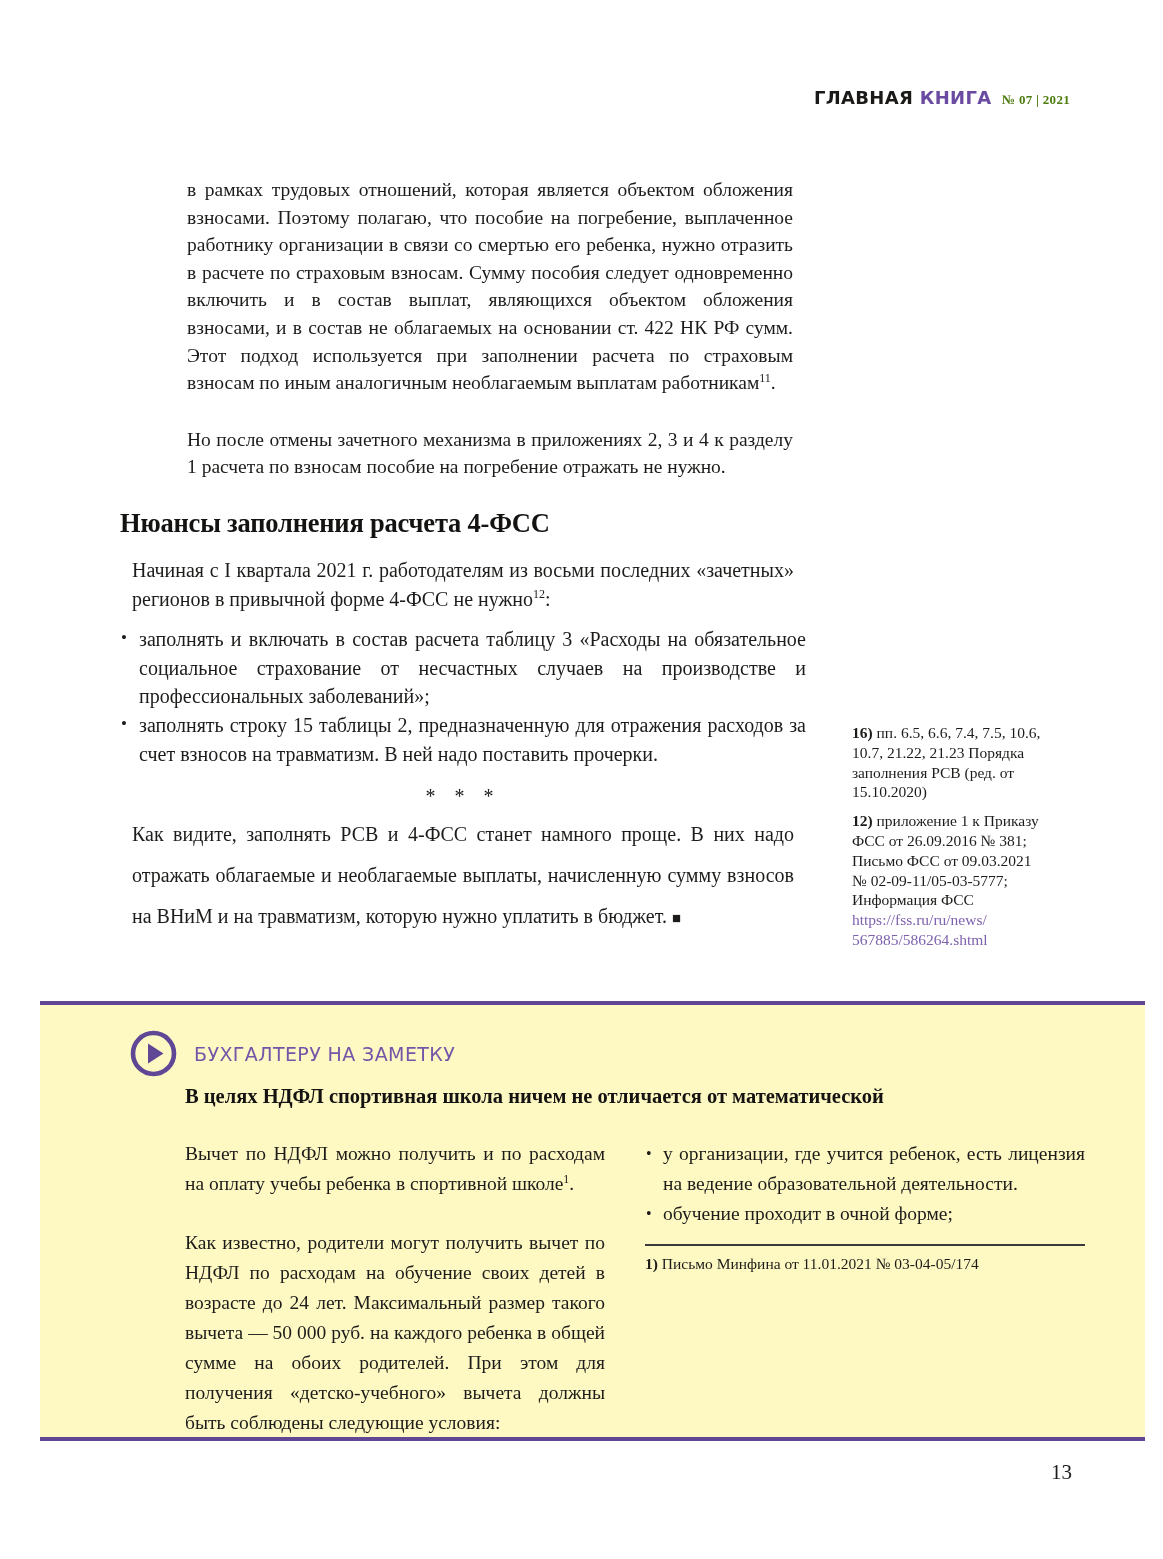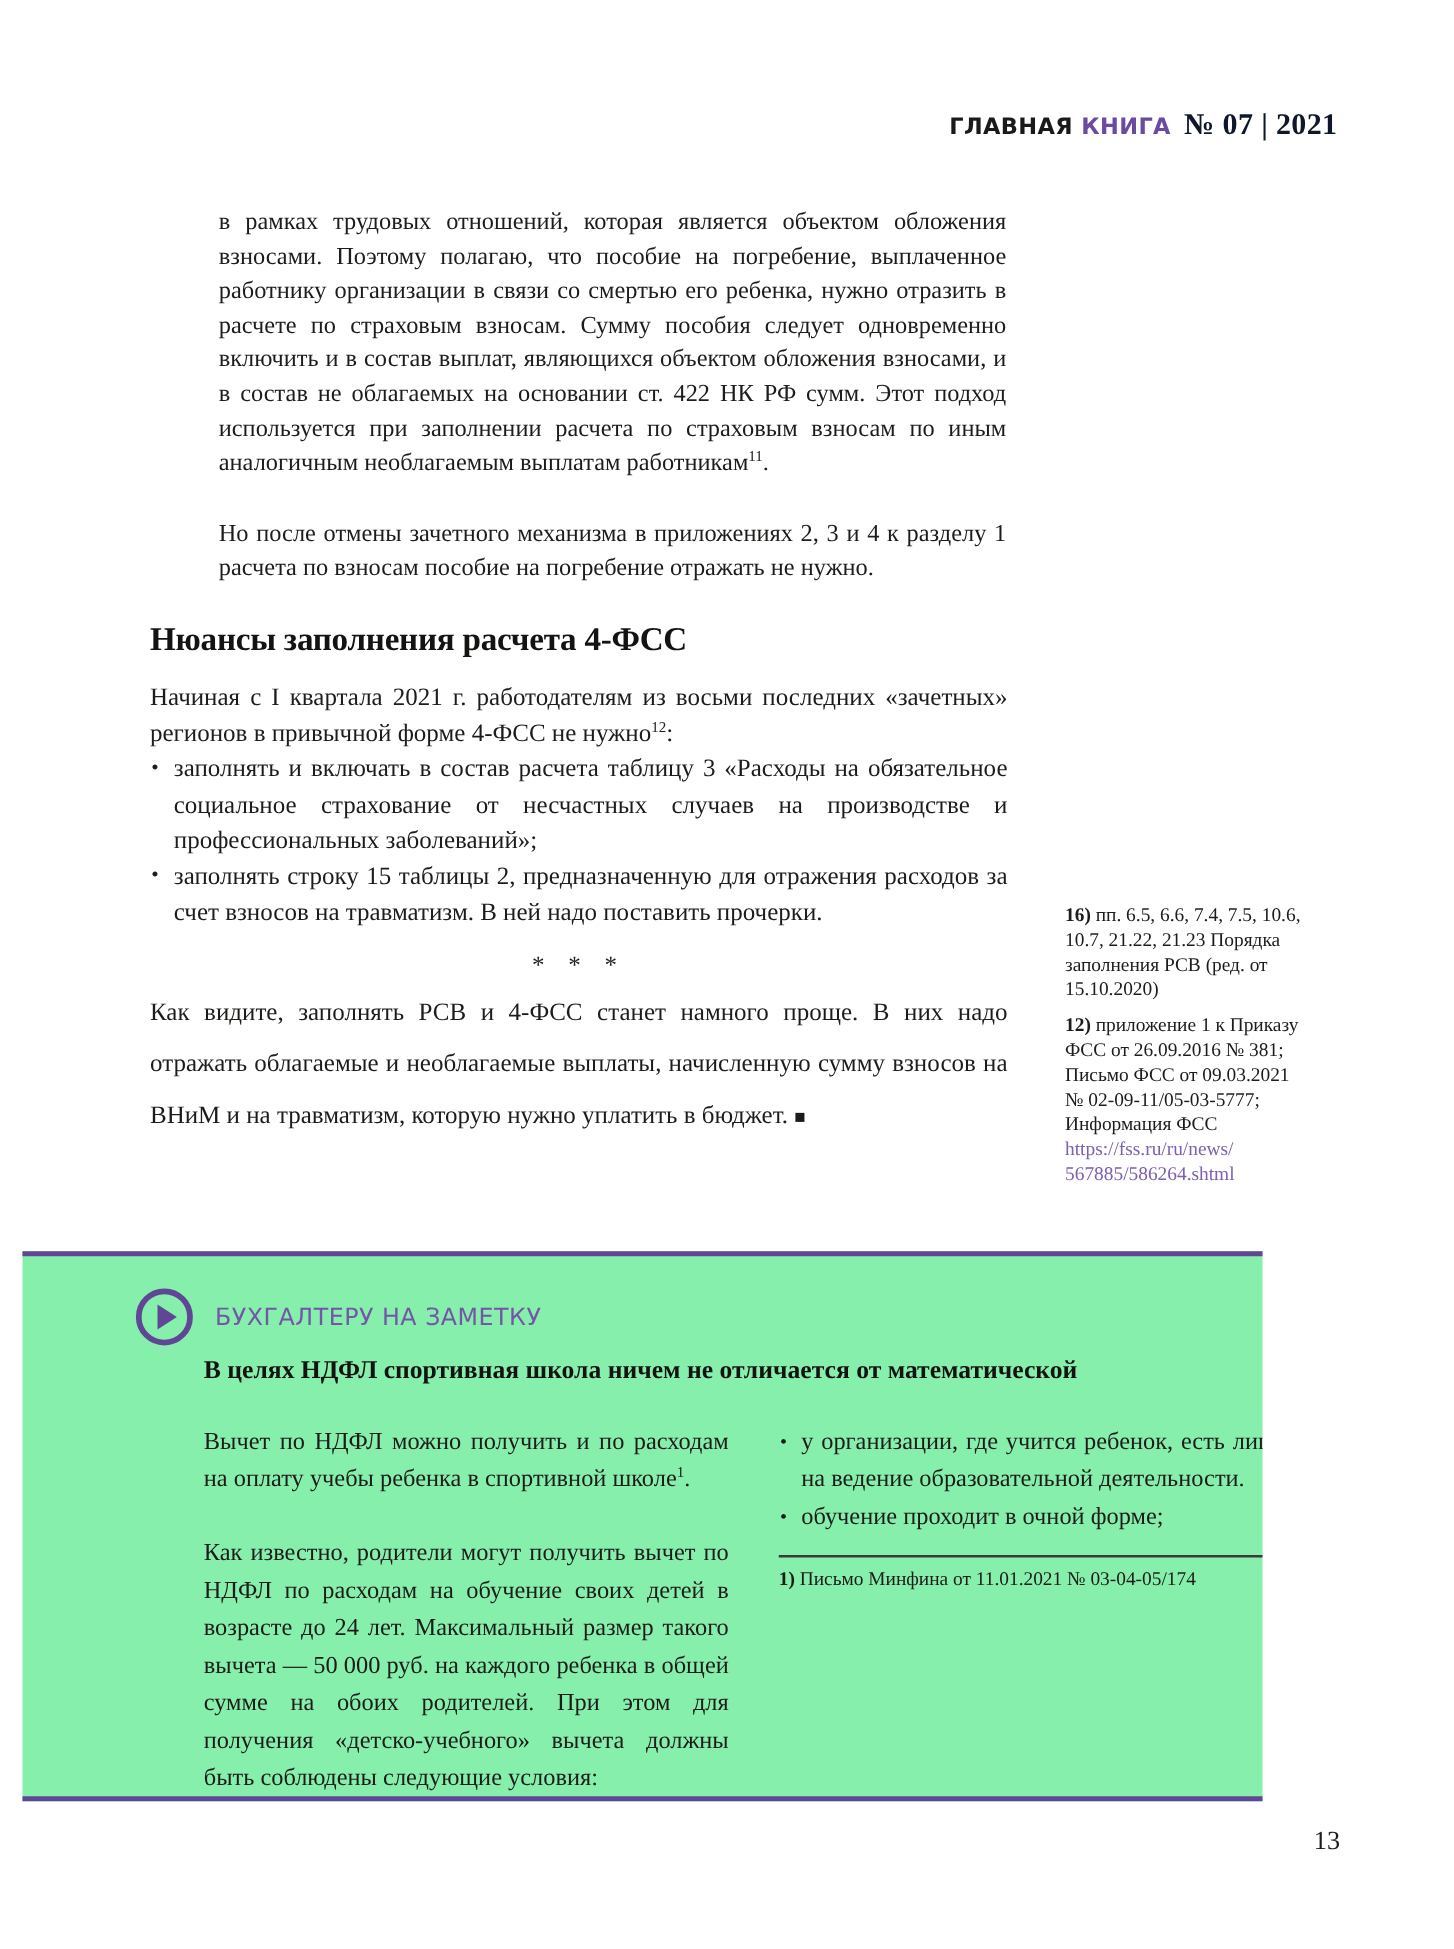--- a/index.html
+++ b/index.html
@@ -14,26 +14,26 @@
   
   .mag-header {
     position:absolute; top:87px; right:93px;
     font-family:"DejaVu Sans","Liberation Sans",sans-serif;
     font-size:18px; font-weight:bold; letter-spacing:0.3px; white-space:nowrap;
   }
   .brand-black { color:#1b1a18; }
   .brand-purple { color:#6a4ba1; }
   .issue {
     font-family:"Liberation Serif","DejaVu Serif",serif;
-    font-size:24px; font-weight:bold; color:#0f172a; margin-left:4px;
+    font-size:13px; font-weight:bold; color:#4d7c0f; margin-left:4px;
   }
 
   
   .main-col { position:absolute; left:120px; top:164px; width:686px; }
-  .main-col p { margin:0; }
+  .main-col p { margin:12px; }
   .quote-block { margin-left:55px; width:630px; }
   .quote-block p {
     font-size:19.5px; line-height:27.6px; text-align:justify;
   }
   .quote-block p + p { margin-top:29px; }
   sup.fn-ref { font-size:12px; vertical-align:super; line-height:0; }
 
   .section-heading {
     margin:27px 0 0 0; font-size:26.5px; font-weight:bold;
     letter-spacing:-0.2px; color:#141311;
@@ -65,22 +65,22 @@
     font-size:15.5px; line-height:19.8px; color:#1d1c1a;
   }
   .sidebar-notes p { margin:0 0 9px 0; }
   .fn-num { font-weight:bold; }
   .sidebar-notes a.link {
     color:#7d61ae; text-decoration:none; word-break:break-all; cursor:pointer;
   }
 
   
   .note-box {
-    position:absolute; left:18px; top:1001px; width:992px; height:440px;
-    background:#86efac; box-sizing:border-box;
+    position:absolute; left:40px; top:1001px; width:1105px; height:440px;
+    background:#fef9c3; box-sizing:border-box;
     border-top:4px solid #5f4796; border-bottom:4px solid #5f4796;
     overflow:hidden;
   }
   .kicker-row { position:absolute; left:90px; top:25px; display:flex; align-items:center; }
   .play-icon { width:47px; height:47px; display:block; }
   .kicker-label {
     margin-left:17px; font-family:"DejaVu Sans","Liberation Sans",sans-serif;
     font-size:19px; color:#7455a8; letter-spacing:0.4px;
   }
   .box-title {

